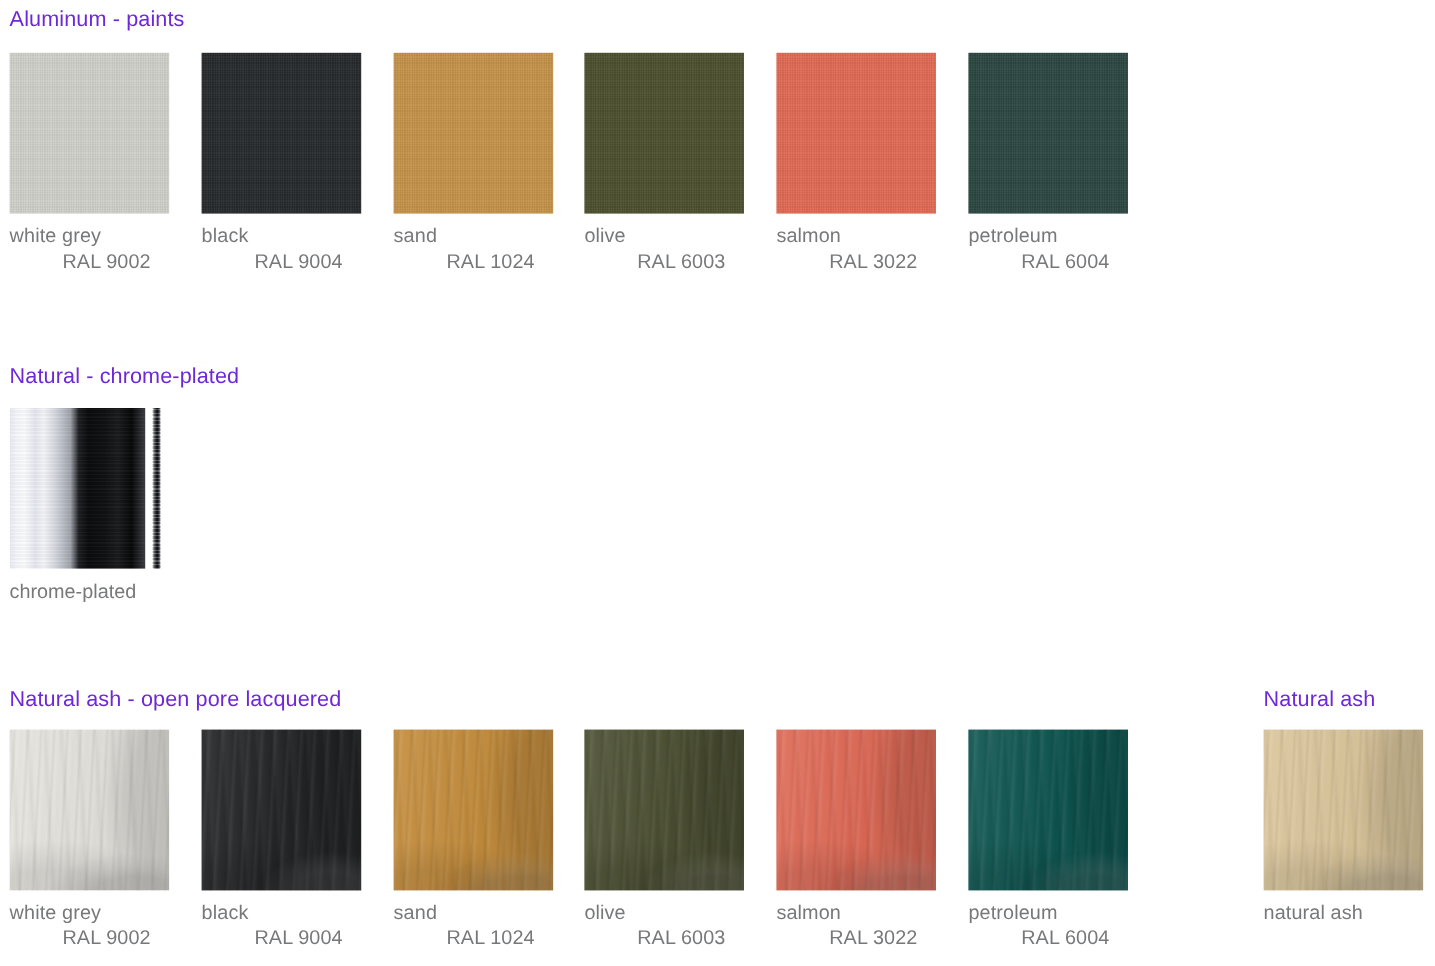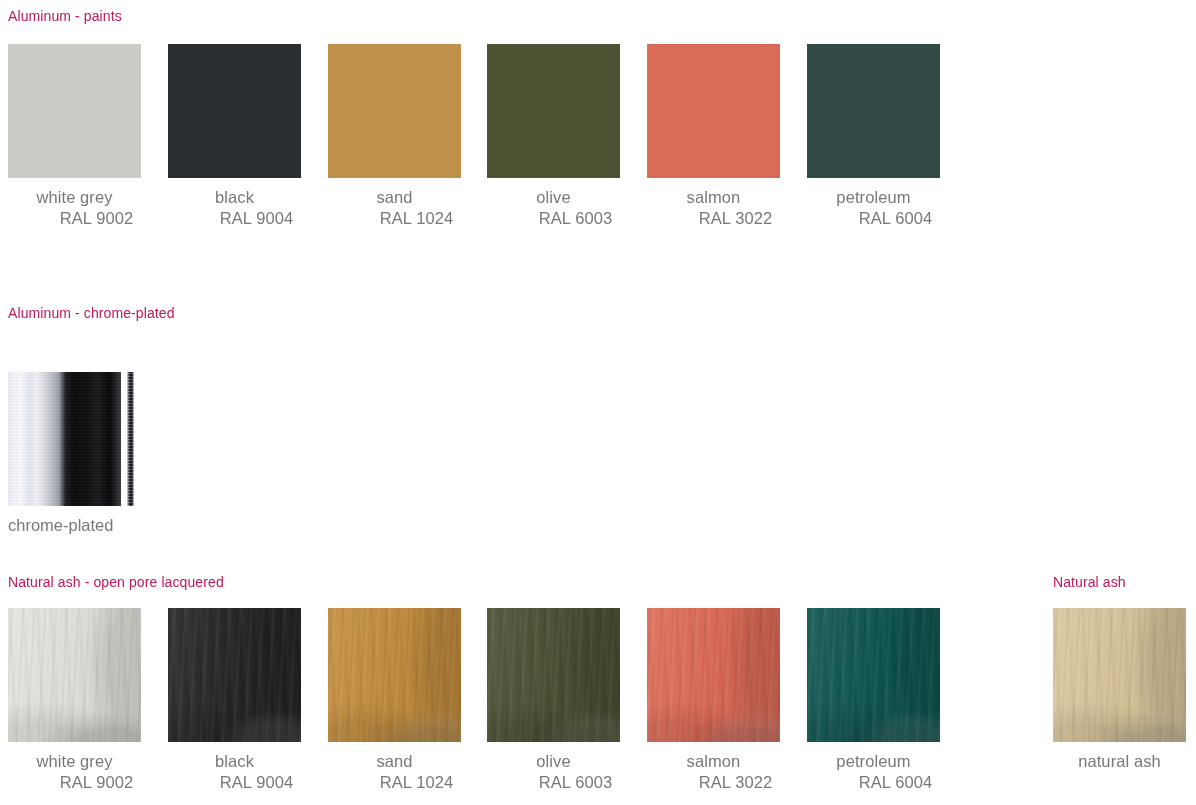--- a/index.html
+++ b/index.html
@@ -15,23 +15,23 @@
     position: relative;
     overflow: hidden;
     font-family: "Liberation Sans", sans-serif;
     color: #6f7072;
     -webkit-font-smoothing: antialiased;
   }
 
   
   .section-title {
     position: absolute;
-    font-size: 14px;
+    font-size: 18px;
     line-height: 20px;
-    color: #be185d;
+    color: #6d28d9;
     letter-spacing: 0.1px;
     white-space: nowrap;
   }
 
   
   .swatch-row {
     position: absolute;
     left: 0;
     top: 0;
     width: 1196px;
@@ -48,21 +48,20 @@
     background-repeat: no-repeat;
   }
 
   .swatch-labels {
     margin-top: 9px;
     font-size: 16.5px;
     line-height: 21px;
     color: #77787a;
     white-space: nowrap;
     letter-spacing: 0.1px;
-    text-align: center;
   }
   .swatch-labels .name { display: block; }
   .swatch-labels .code { display: block; margin-left: 44px; }
 
   
   .paint-tex::after {
     content: "";
     position: absolute;
     inset: 0;
     background-image:
@@ -218,23 +217,23 @@
         </div>
       </div>
       <div class="swatch-cell" style="left: 807px; top: 44px;">
         <div class="swatch-chip paint-tex" style="background: rgb(44, 71, 65);"></div>
         <div class="swatch-labels">
           <span class="name">petroleum</span>
           <span class="code">RAL 6004</span>
         </div>
       </div>
     </div>
-    <div class="section-title" style="left: 8px; top: 303px;">Aluminum - chrome-plated</div>
-    <div class="swatch-row" style="top: 0px;">
-      <div class="swatch-cell" style="left: 8px; top: 340px; margin-top: 32px;">
+    <div class="section-title" style="left: 8px; top: 303px;">Natural - chrome-plated</div>
+    <div class="swatch-row" style="top: 0px;">
+      <div class="swatch-cell" style="left: 8px; top: 340px;">
         <div class="chrome-chip">
           <div class="chrome-tube"></div>
           <div class="chrome-edge"></div>
         </div>
         <div class="chrome-label">chrome-plated</div>
       </div>
     </div>
     <div class="section-title" style="left: 8px; top: 572px; text-align: right;">Natural ash - open pore lacquered</div>
     <div class="swatch-row" style="top: 0px;">
       <div class="swatch-cell" style="left: 8px; top: 608px;">

